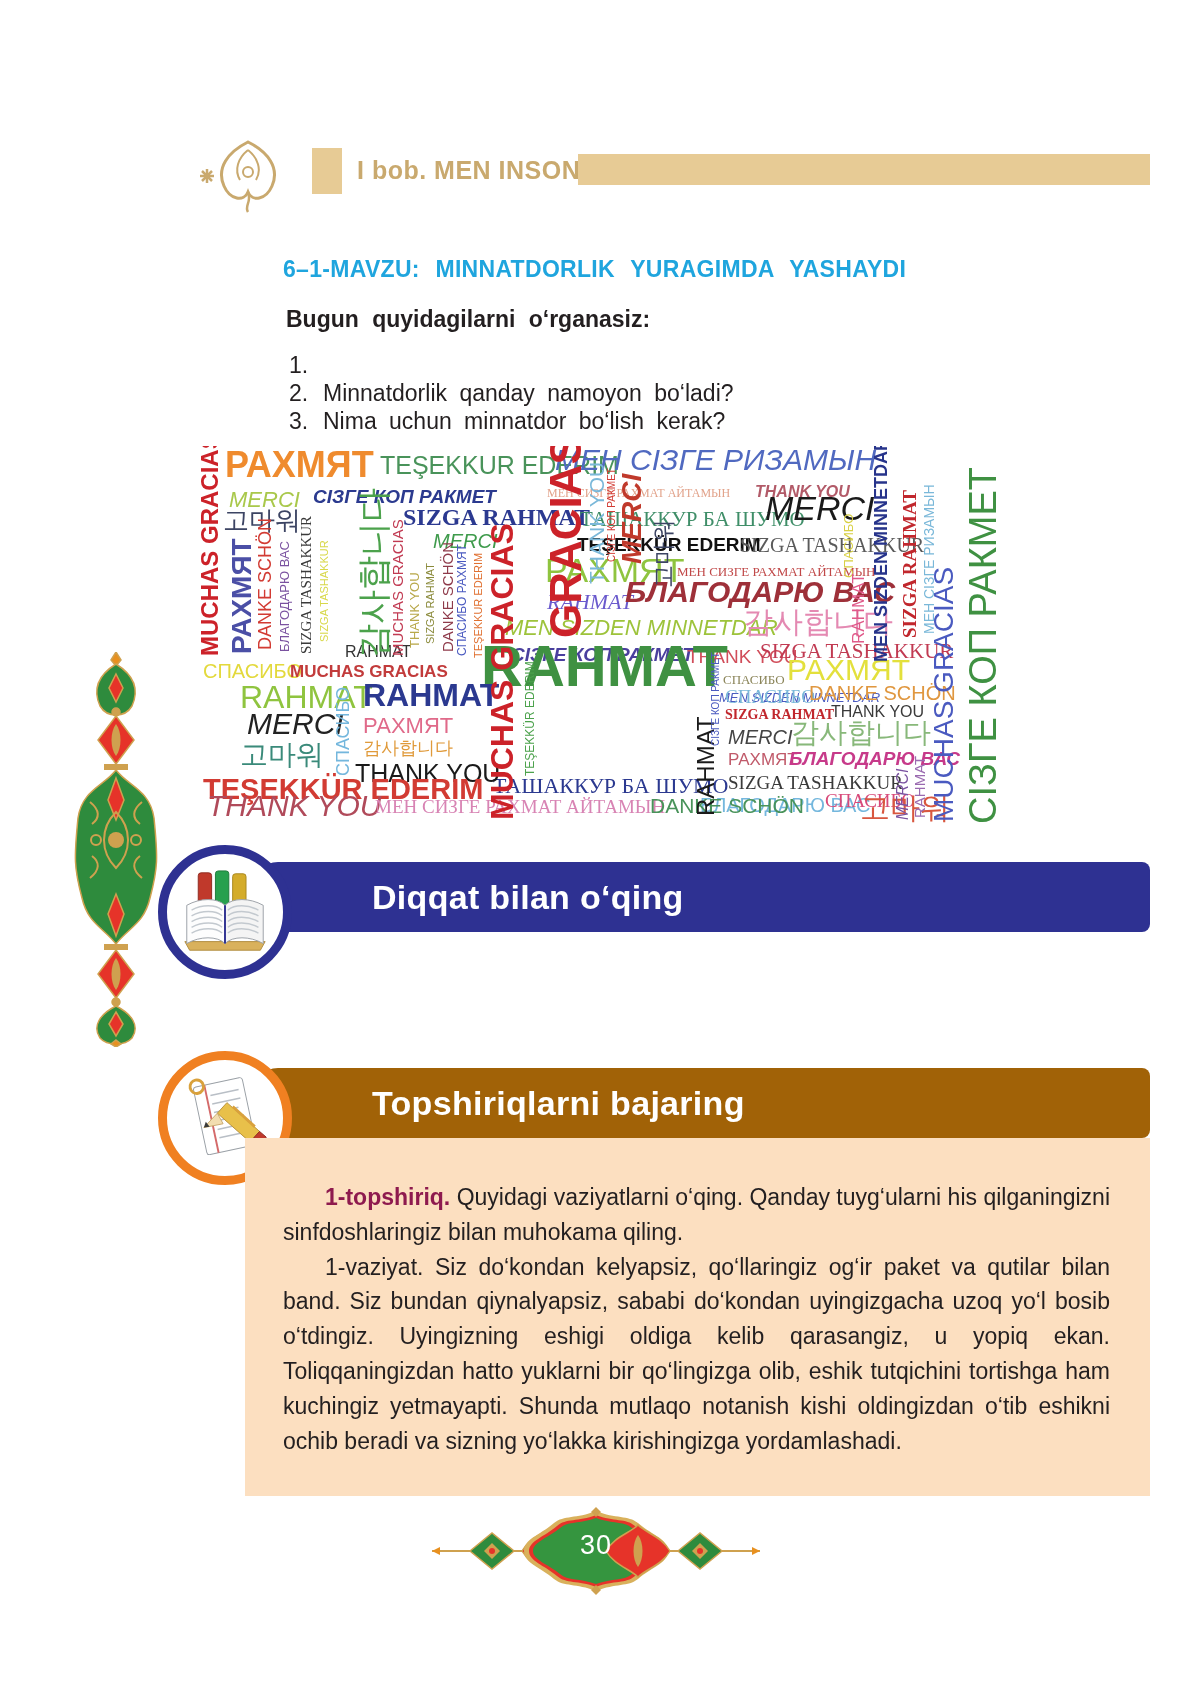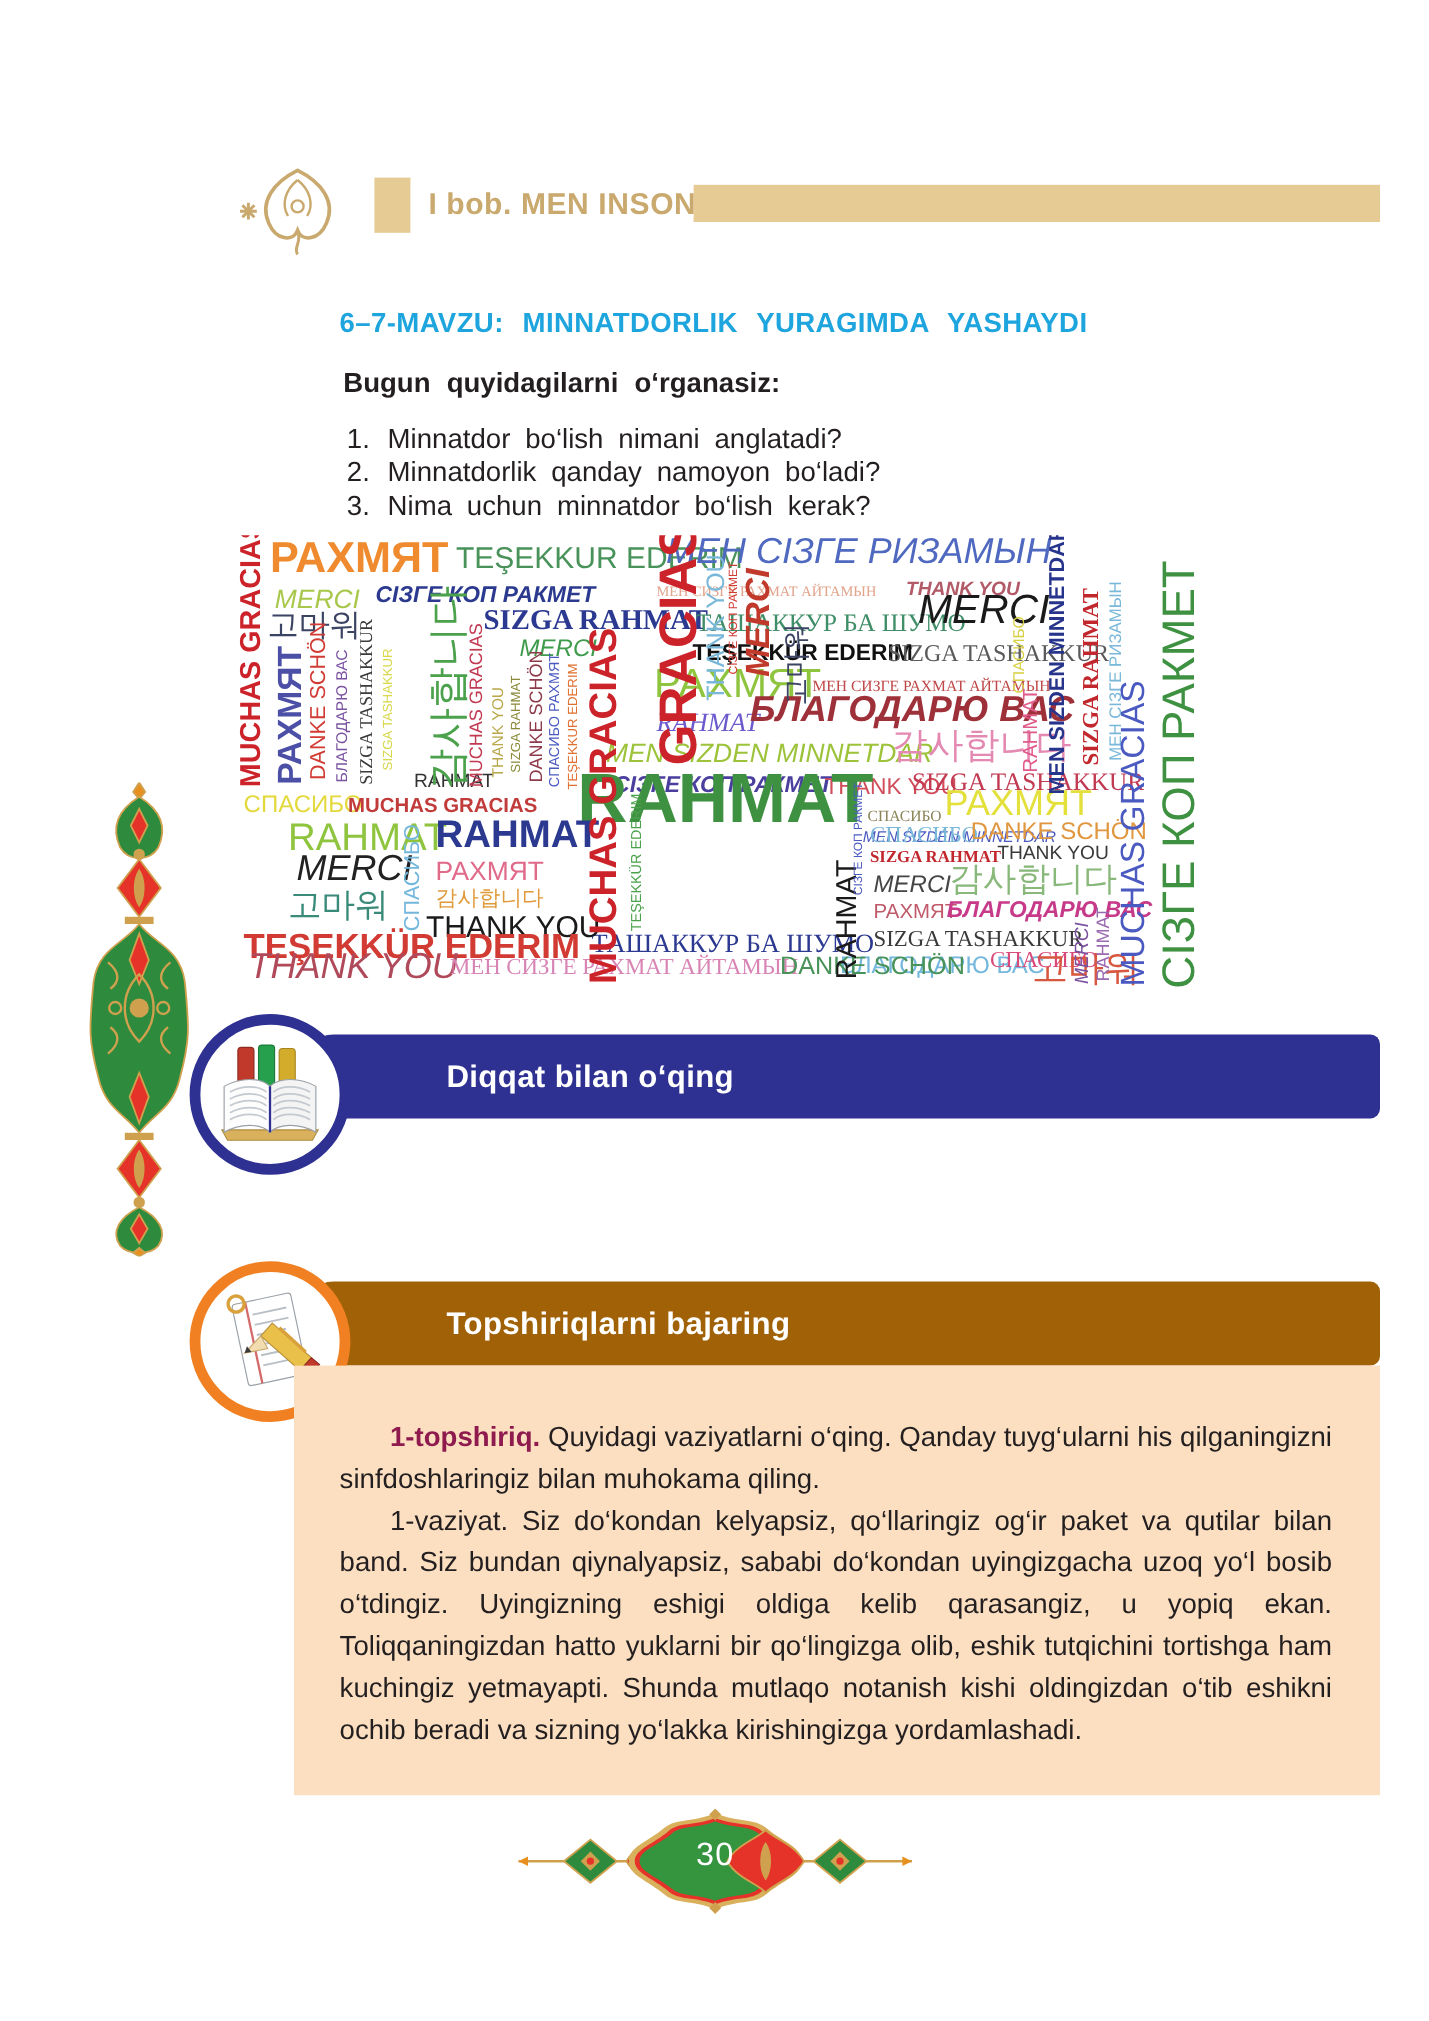--- a/index.html
+++ b/index.html
@@ -23,21 +23,21 @@
   .cloud{position:absolute;left:195px;top:446px;width:815px;height:378px;background:#fff;overflow:hidden;}
   .cw{position:absolute;white-space:nowrap;line-height:.95;font-family:"Liberation Sans",sans-serif;}
   .cw-serif{font-family:"Liberation Serif",serif;}
 
   
   .side-ornament{position:absolute;left:70px;top:652px;}
 
   
   .banner{position:absolute;left:252px;width:898px;height:70px;border-radius:26px 8px 8px 26px;
           display:flex;align-items:center;padding-left:120px;box-sizing:border-box;
-          color:#ffffff;font-weight:bold;font-size:26px;letter-spacing:.3px;}
+          color:#ffffff;font-weight:bold;font-size:34px;letter-spacing:.3px;}
   .banner-read{top:862px;background:#2e3192;}
   .banner-task{top:1068px;background:#a16207;}
   .icon-circle{position:absolute;width:134px;height:134px;border-radius:50%;background:#fff;
                display:flex;align-items:center;justify-content:center;box-sizing:border-box;}
   .circle-read{left:158px;top:845px;border:9px solid #2e3192;}
   .circle-task{left:158px;top:1051px;border:9px solid #f08021;}
 
   
   .read-par{position:absolute;left:253px;top:964px;width:795px;font-size:23px;line-height:34px;
             text-align:justify;text-indent:42px;}
@@ -71,26 +71,25 @@
         <line x1="9" y1="33" x2="9" y2="47"></line>
         <line x1="4" y1="35" x2="14" y2="45"></line>
         <line x1="4" y1="45" x2="14" y2="35"></line>
       </g>
     </svg>
   </div>
   <div class="hdr-block"></div>
   <div class="hdr-title">I bob. MEN INSONMAN</div>
   <div class="hdr-bar"></div>
 
-  <div class="lesson-title">6–7-MAVZU:  MINNATDORLIK  YURAGIMDA  YASHAYDI</div>
+  <div class="lesson-title">6–1-MAVZU:  MINNATDORLIK  YURAGIMDA  YASHAYDI</div>
   <div class="intro-heading">Bugun  quyidagilarni  o‘rganasiz:</div>
   <div class="q-list">
       <div class="q-row">
         <span class="q-num">1.</span>
-        <span>Minnatdor bo‘lish nimani anglatadi?</span>
       </div>
       <div class="q-row">
         <span class="q-num">2.</span>
         <span>Minnatdorlik qanday namoyon bo‘ladi?</span>
       </div>
       <div class="q-row">
         <span class="q-num">3.</span>
         <span>Nima uchun minnatdor bo‘lish kerak?</span>
       </div>
     </div>

